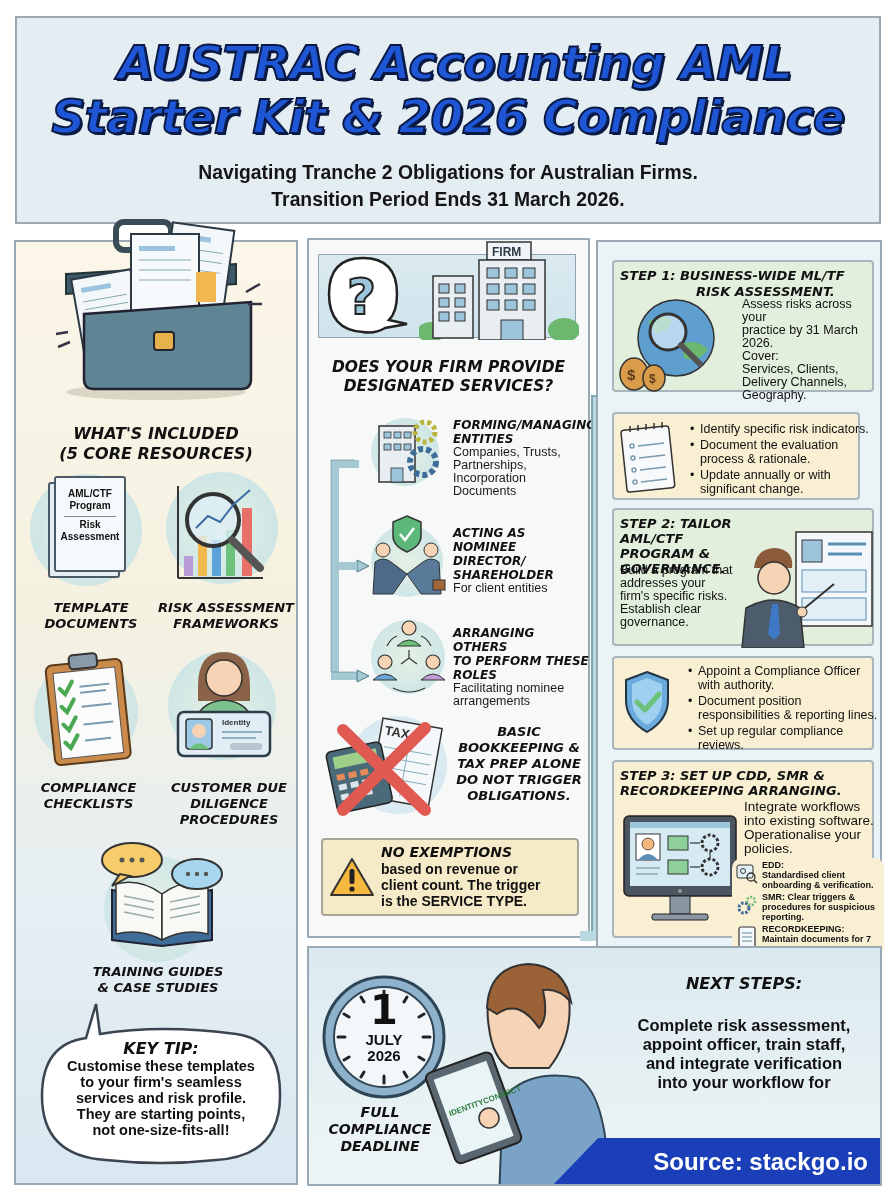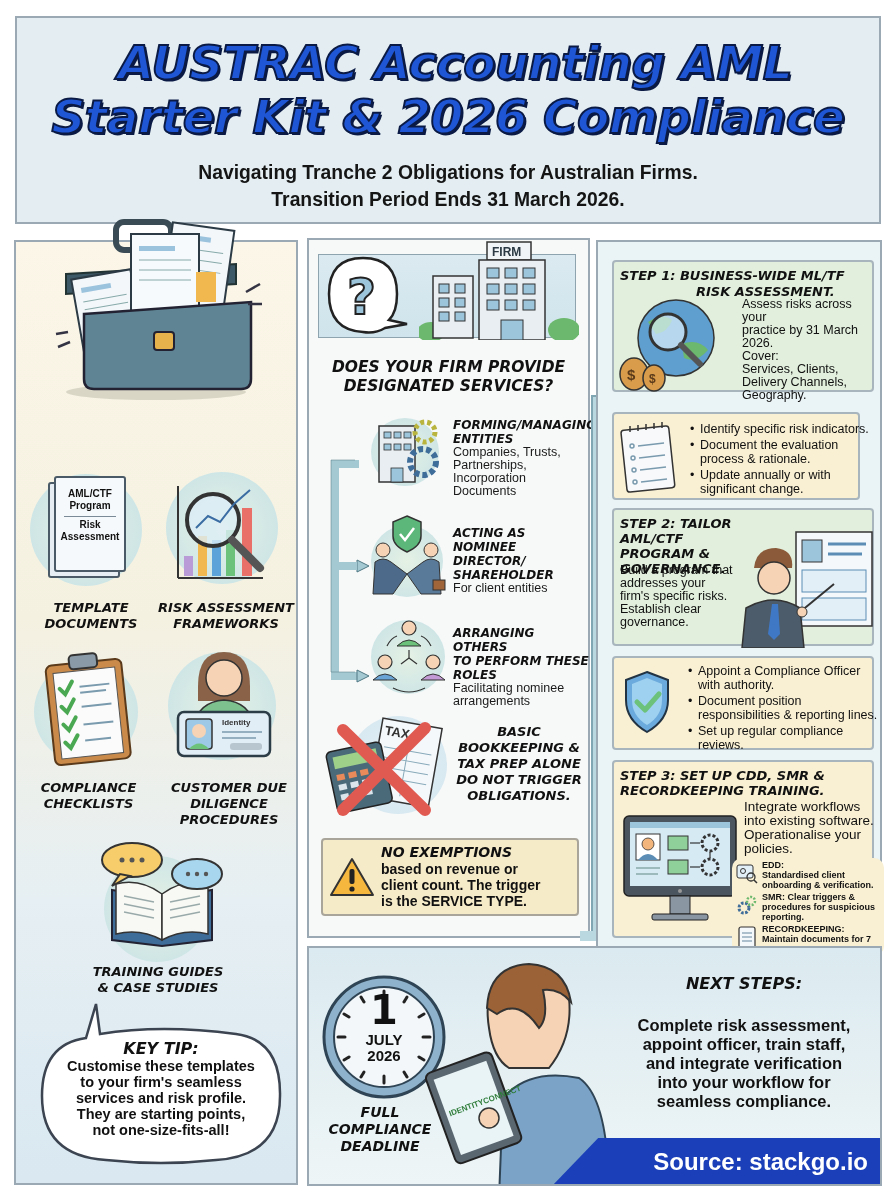--- a/index.html
+++ b/index.html
@@ -77,20 +77,24 @@
       <line x1="103" y1="66" x2="155" y2="66" stroke="#8aa"></line>
     <rect x="160" y="58" width="20" height="30" fill="#f0b84e"></rect>
     <path d="M48 100 L215 88 L215 165 Q215 175 205 175 L58 175 Q48 175 48 165 Z" fill="#5f8594" stroke="#223" stroke-width="2.5"></path>
     <rect x="118" y="118" width="20" height="18" rx="3" fill="#e6b24c" stroke="#223" stroke-width="2"></rect>
     <line x1="20" y1="120" x2="32" y2="118" stroke="#334" stroke-width="2.5"></line>
       <line x1="22" y1="133" x2="34" y2="128" stroke="#334" stroke-width="2.5"></line>
     <line x1="224" y1="70" x2="210" y2="78" stroke="#334" stroke-width="2.5"></line>
       <line x1="226" y1="90" x2="212" y2="90" stroke="#334" stroke-width="2.5"></line>
   </svg>
 
+  <div class="sec-title" style="position:absolute;left:0;top:182px;width:100%;font-size:16px;line-height:20px;">
+    <div>WHAT'S INCLUDED</div>
+    <div>(5 CORE RESOURCES)</div>
+  </div>
 
   <div class="icon-circle" style="left:14px;top:232px;width:112px;height:112px;"></div>
   <div style="position:absolute;left:32px;top:234px;width:80px;height:104px;">
     <div style="position:absolute;left:0;top:6px;width:72px;height:96px;background:#e6eef4;border:2px solid #4a5a66;border-radius:3px;"></div>
     <div style="position:absolute;left:6px;top:0;width:72px;height:96px;background:#f6f9fb;border:2px solid #4a5a66;border-radius:3px;text-align:center;font-size:10px;font-weight:bold;line-height:12px;padding-top:10px;">
       <div>AML/CTF</div>
       <div>Program</div>
       <div style="border-top:1px solid #7a8a96;margin:4px 8px 2px;"></div>
       <div>Risk</div>
       <div>Assessment</div>
@@ -481,21 +485,21 @@
     <ul class="bullets" style="position:absolute;left:74px;top:6px;width:190px;">
       <li>Appoint a Compliance Officer with authority.</li>
       <li>Document position responsibilities &amp; reporting lines.</li>
       <li>Set up regular compliance reviews.</li>
     </ul>
   </div>
 
   <div class="step-box cream" style="left:14px;top:518px;width:262px;height:178px;">
     <div class="svc-title" style="position:absolute;left:6px;top:6px;width:252px;font-size:13px;line-height:15px;">
       <div>STEP 3: SET UP CDD, SMR &amp;</div>
-      <div>RECORDKEEPING TRAINING.</div>
+      <div>RECORDKEEPING ARRANGING.</div>
     </div>
     <svg style="position:absolute;left:6px;top:50px" width="120" height="118" viewBox="0 0 120 118">
       <rect x="4" y="4" width="112" height="80" rx="5" fill="#4a5560" stroke="#222" stroke-width="1.5"></rect>
       <rect x="10" y="10" width="100" height="64" fill="#d6eaf4"></rect>
       <rect x="10" y="10" width="100" height="6" fill="#9cc5dc"></rect>
       <rect x="16" y="22" width="24" height="26" fill="#ffffff" stroke="#333" stroke-width="1"></rect>
       <circle cx="28" cy="32" r="6" fill="#f2b57c" stroke="#333" stroke-width="0.8"></circle>
         <path d="M18 48 Q28 36 38 48 Z" fill="#5b8db5"></path>
       <g stroke="#8aa" stroke-width="1.5">
           <line x1="16" y1="56" x2="40" y2="56"></line>
@@ -605,19 +609,18 @@
     <circle cx="70" cy="160" r="10" fill="#f6d3b4" stroke="#333" stroke-width="1.5"></circle>
   </svg>
 
   <div style="position:absolute;left:300px;top:26px;width:270px;text-align:center;">
     <div style="font-family:'DejaVu Sans',sans-serif;font-weight:bold;font-style:italic;font-size:16px;line-height:20px;">NEXT STEPS:</div>
     <div style="height:22px;"></div>
     <div style="font-weight:bold;font-size:16.5px;line-height:19px;">Complete risk assessment,</div>
     <div style="font-weight:bold;font-size:16.5px;line-height:19px;">appoint officer, train staff,</div>
     <div style="font-weight:bold;font-size:16.5px;line-height:19px;">and integrate verification</div>
     <div style="font-weight:bold;font-size:16.5px;line-height:19px;">into your workflow for</div>
-    <div style="font-weight:bold;font-size:16.5px;line-height:19px;">seamless compliance.</div>
   </div>
 
   <div id="source-banner">
     <div style="position:absolute;right:14px;top:9px;color:#ffffff;font-weight:bold;font-size:24px;line-height:30px;">Source: stackgo.io</div>
   </div>
 </div>
 
 </body></html>

